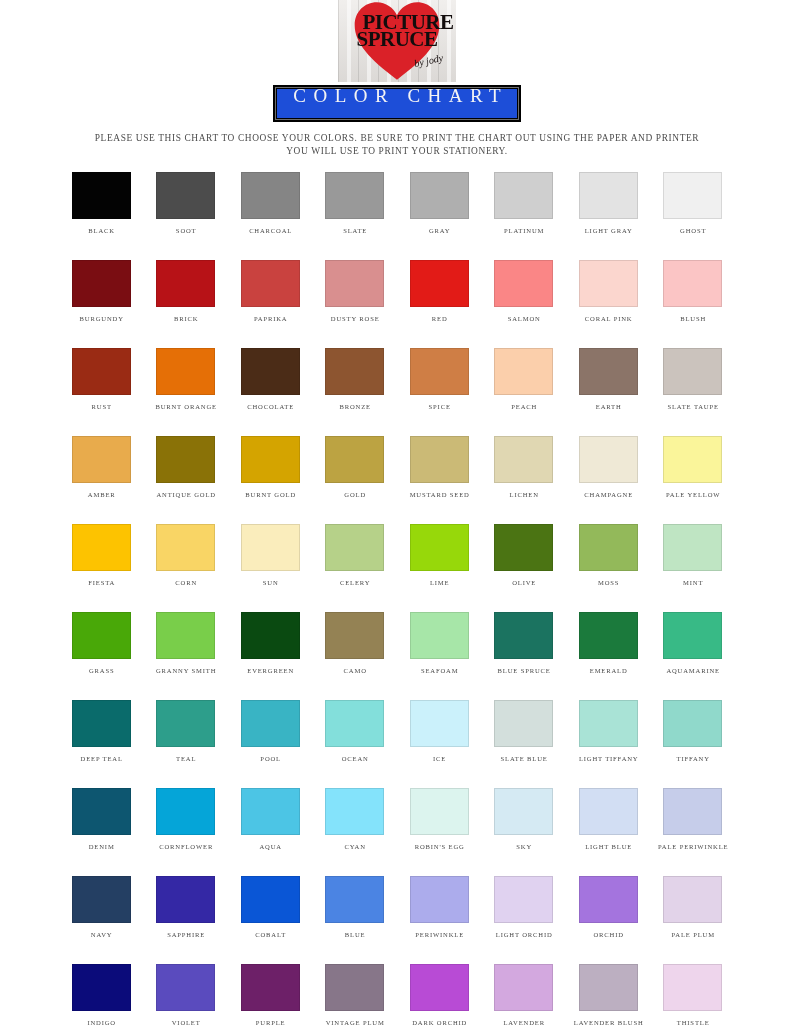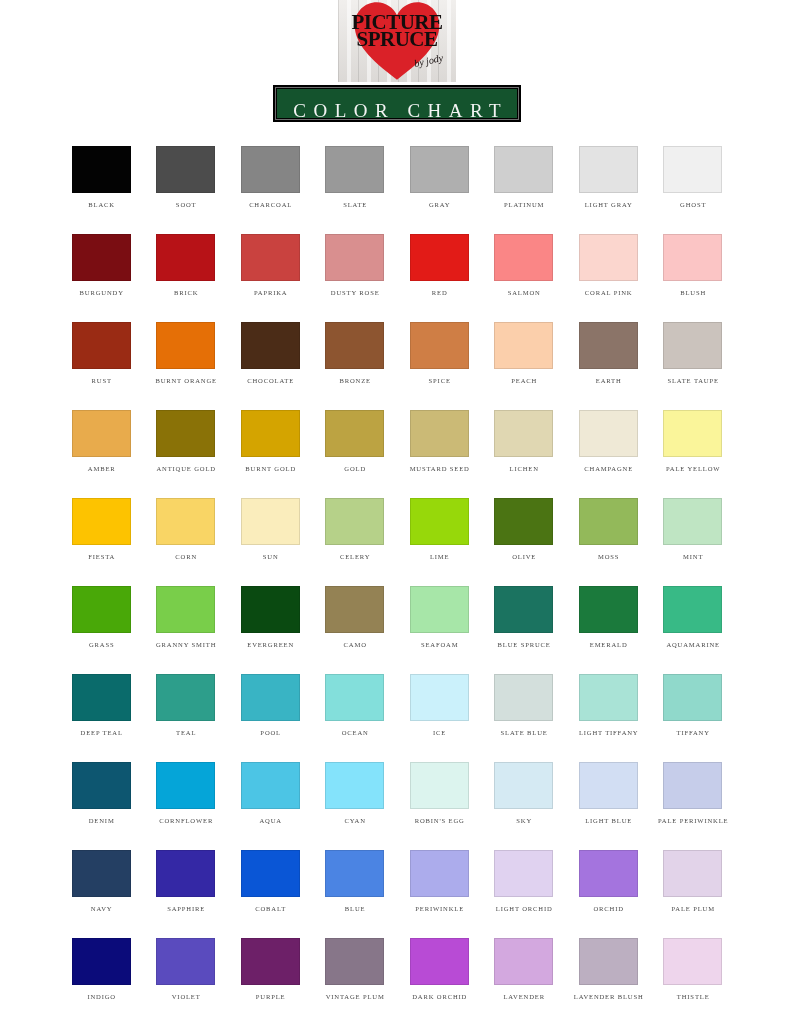--- a/index.html
+++ b/index.html
@@ -59,40 +59,40 @@
     left: 0;
     width: 100%;
     text-align: center;
     font-family: "Liberation Serif", "DejaVu Serif", serif;
     font-weight: bold;
     color: #120d0d;
     letter-spacing: -0.5px;
     line-height: 1;
     white-space: nowrap;
   }
-  .logo-line-1 { top: 12px; font-size: 21px; }
+  .logo-line-1 { top: 12px; font-size: 21px; padding-left: 11px; }
   .logo-line-2 { top: 29px; font-size: 21px; }
   .logo-byline {
     position: absolute;
     right: 13px;
     top: 55px;
     font-family: "Liberation Serif", "DejaVu Serif", serif;
     font-style: italic;
     font-size: 10px;
     color: #171010;
     transform: rotate(-12deg);
   }
 
   .banner {
     margin-top: 3px;
     width: 248px;
     height: 37px;
-    background: #14532d;
+    background: #1d4ed8;
     display: flex;
-    align-items: flex-end;
+    align-items: flex-start;
     justify-content: center;
     box-shadow: inset 0 0 0 2px #000, inset 0 0 0 3px #6d6d6d, inset 0 0 0 4px #000;
   }
   .banner-title {
     color: #f4f4f4;
     font-family: "Liberation Serif", "DejaVu Serif", serif;
     font-size: 19px;
     letter-spacing: 7.5px;
     text-indent: 7.5px;
     font-weight: normal;
@@ -156,20 +156,22 @@
       <div class="logo-line logo-line-2">SPRUCE</div>
       <div class="logo-byline">by jody</div>
     </div>
   </div>
 
   <div class="banner">
     <div class="banner-title">COLOR CHART</div>
   </div>
 
   <div class="instructions">
+    <span>PLEASE USE THIS CHART TO CHOOSE YOUR COLORS.  BE SURE TO PRINT THE CHART OUT USING THE PAPER AND PRINTER</span>
+    <span class="line2">YOU WILL USE TO PRINT YOUR STATIONERY.</span>
   </div>
 
 </div>
 
 <div class="grid" id="swatch-grid">
     <div class="cell">
       <div class="swatch" style="background-color: rgb(3, 3, 3);"></div>
       <div class="swatch-label">BLACK</div>
     </div>
     <div class="cell">

